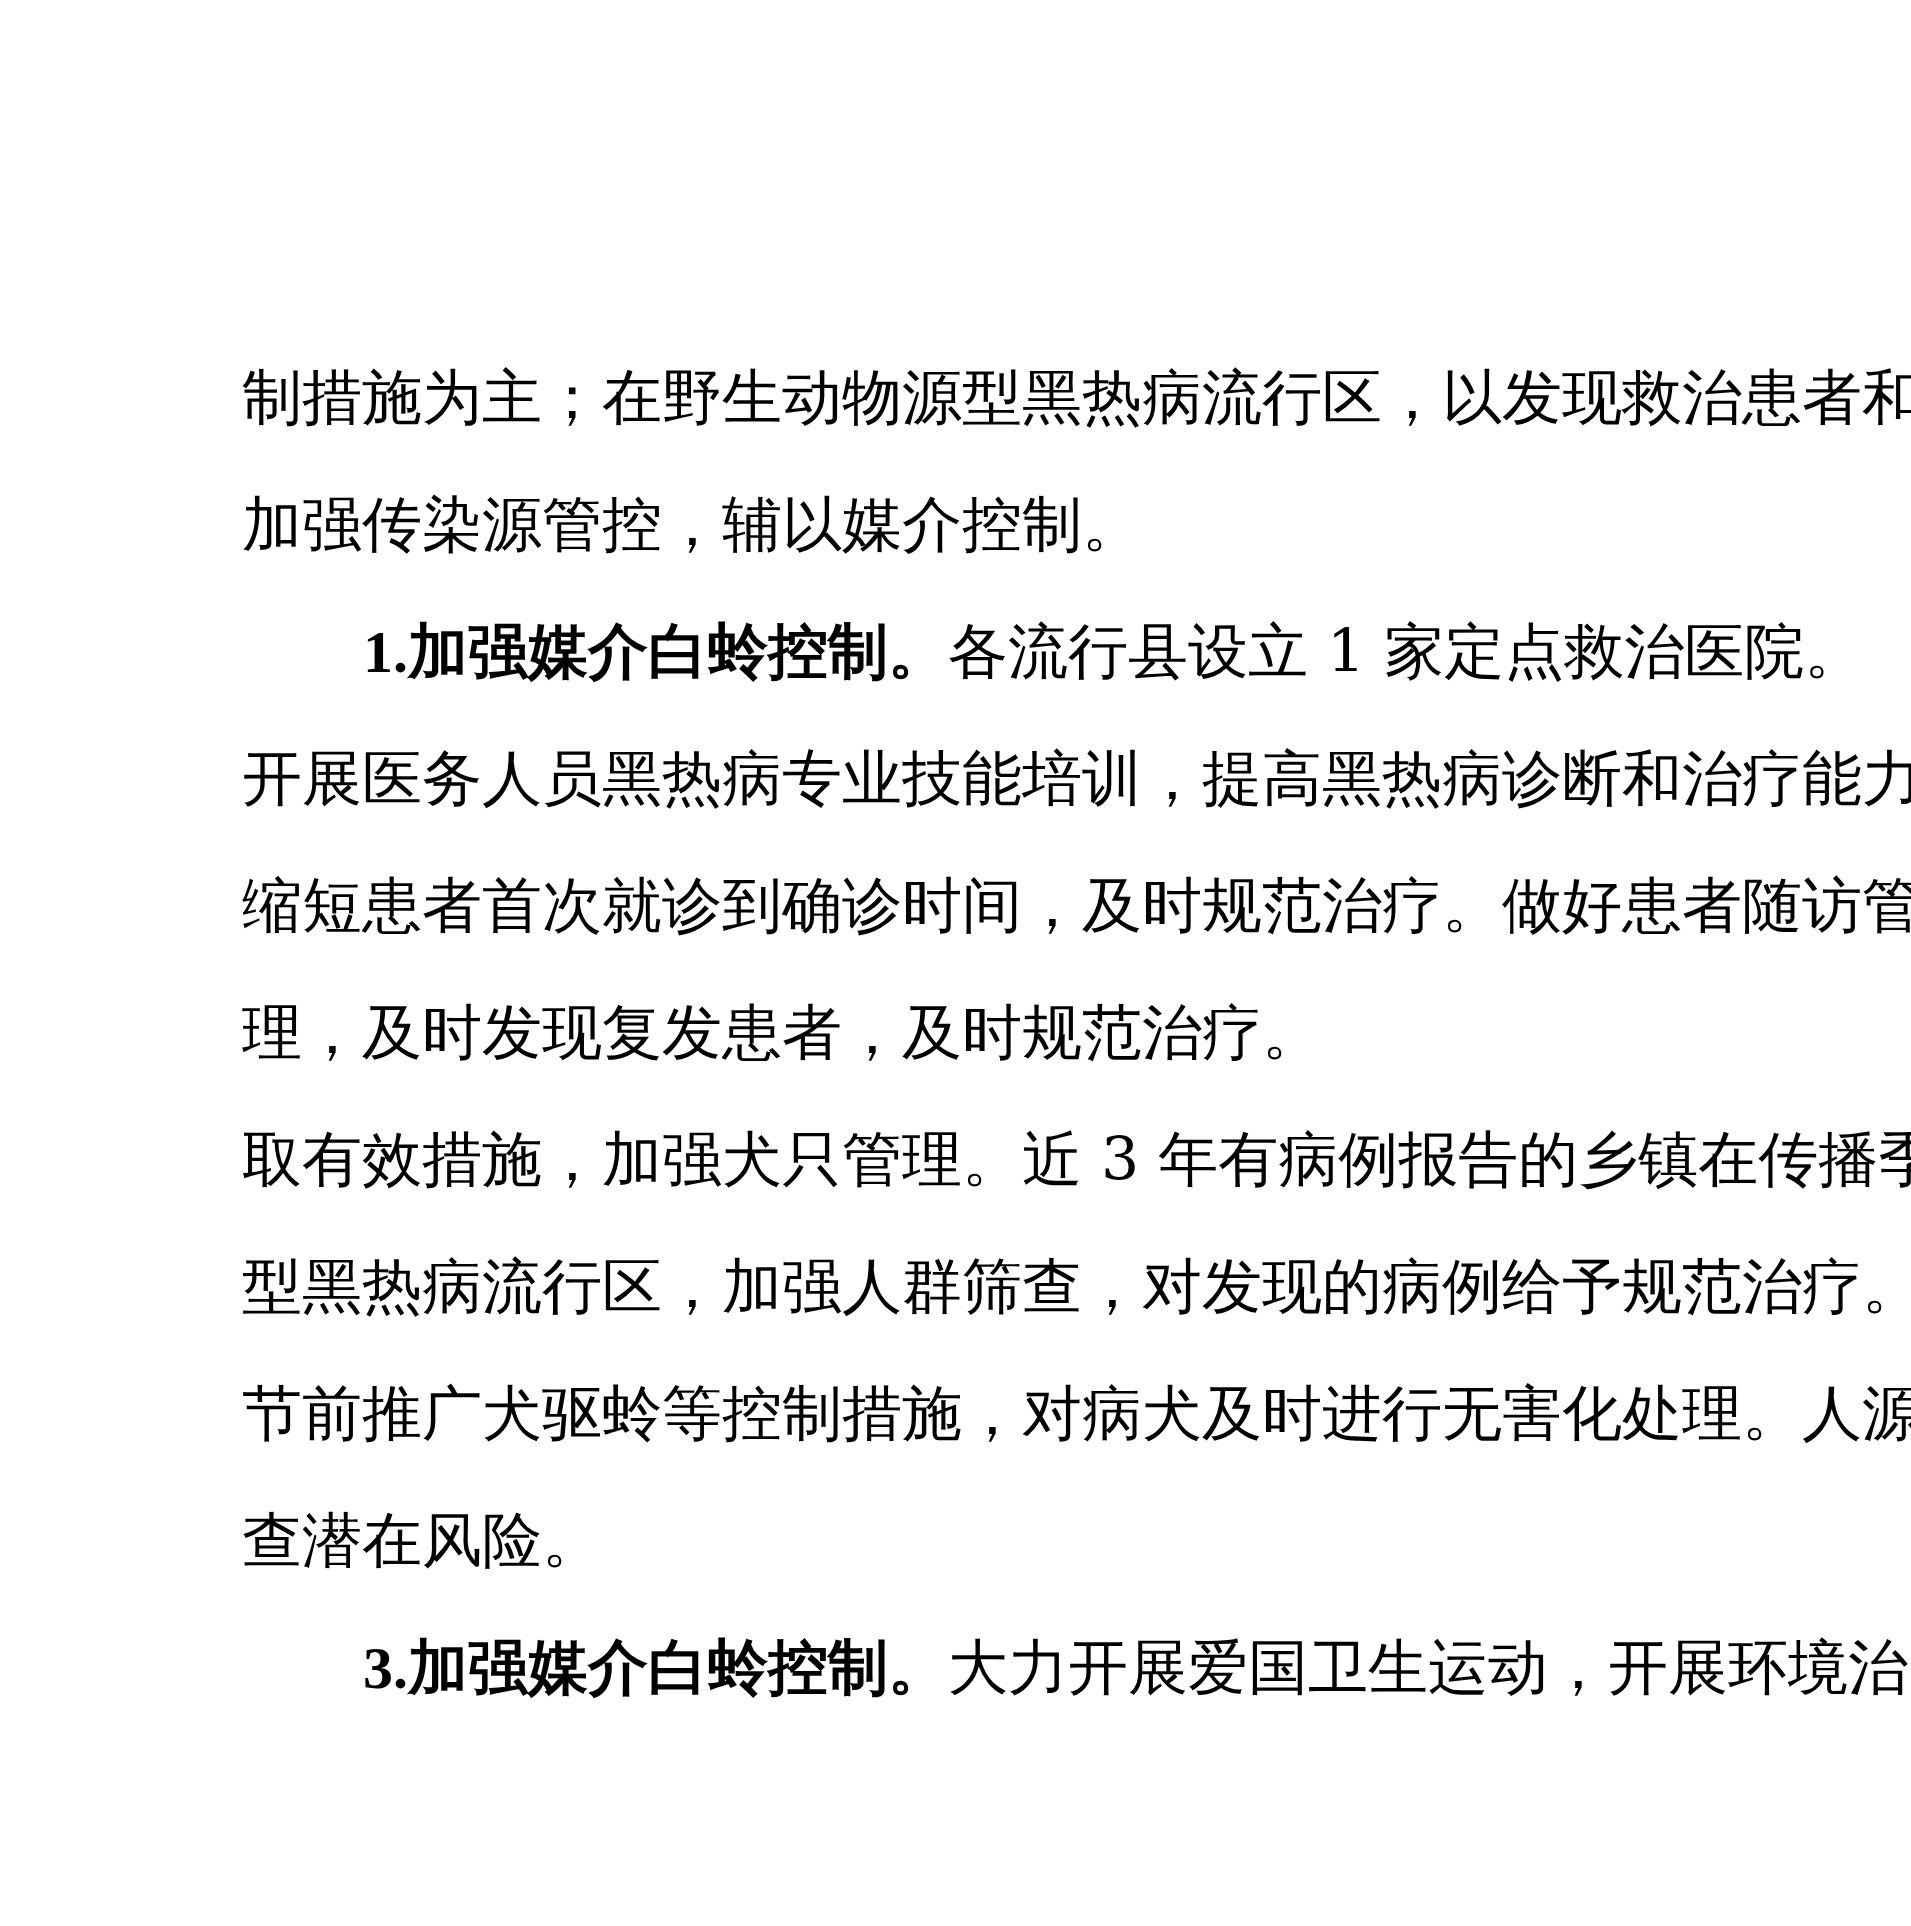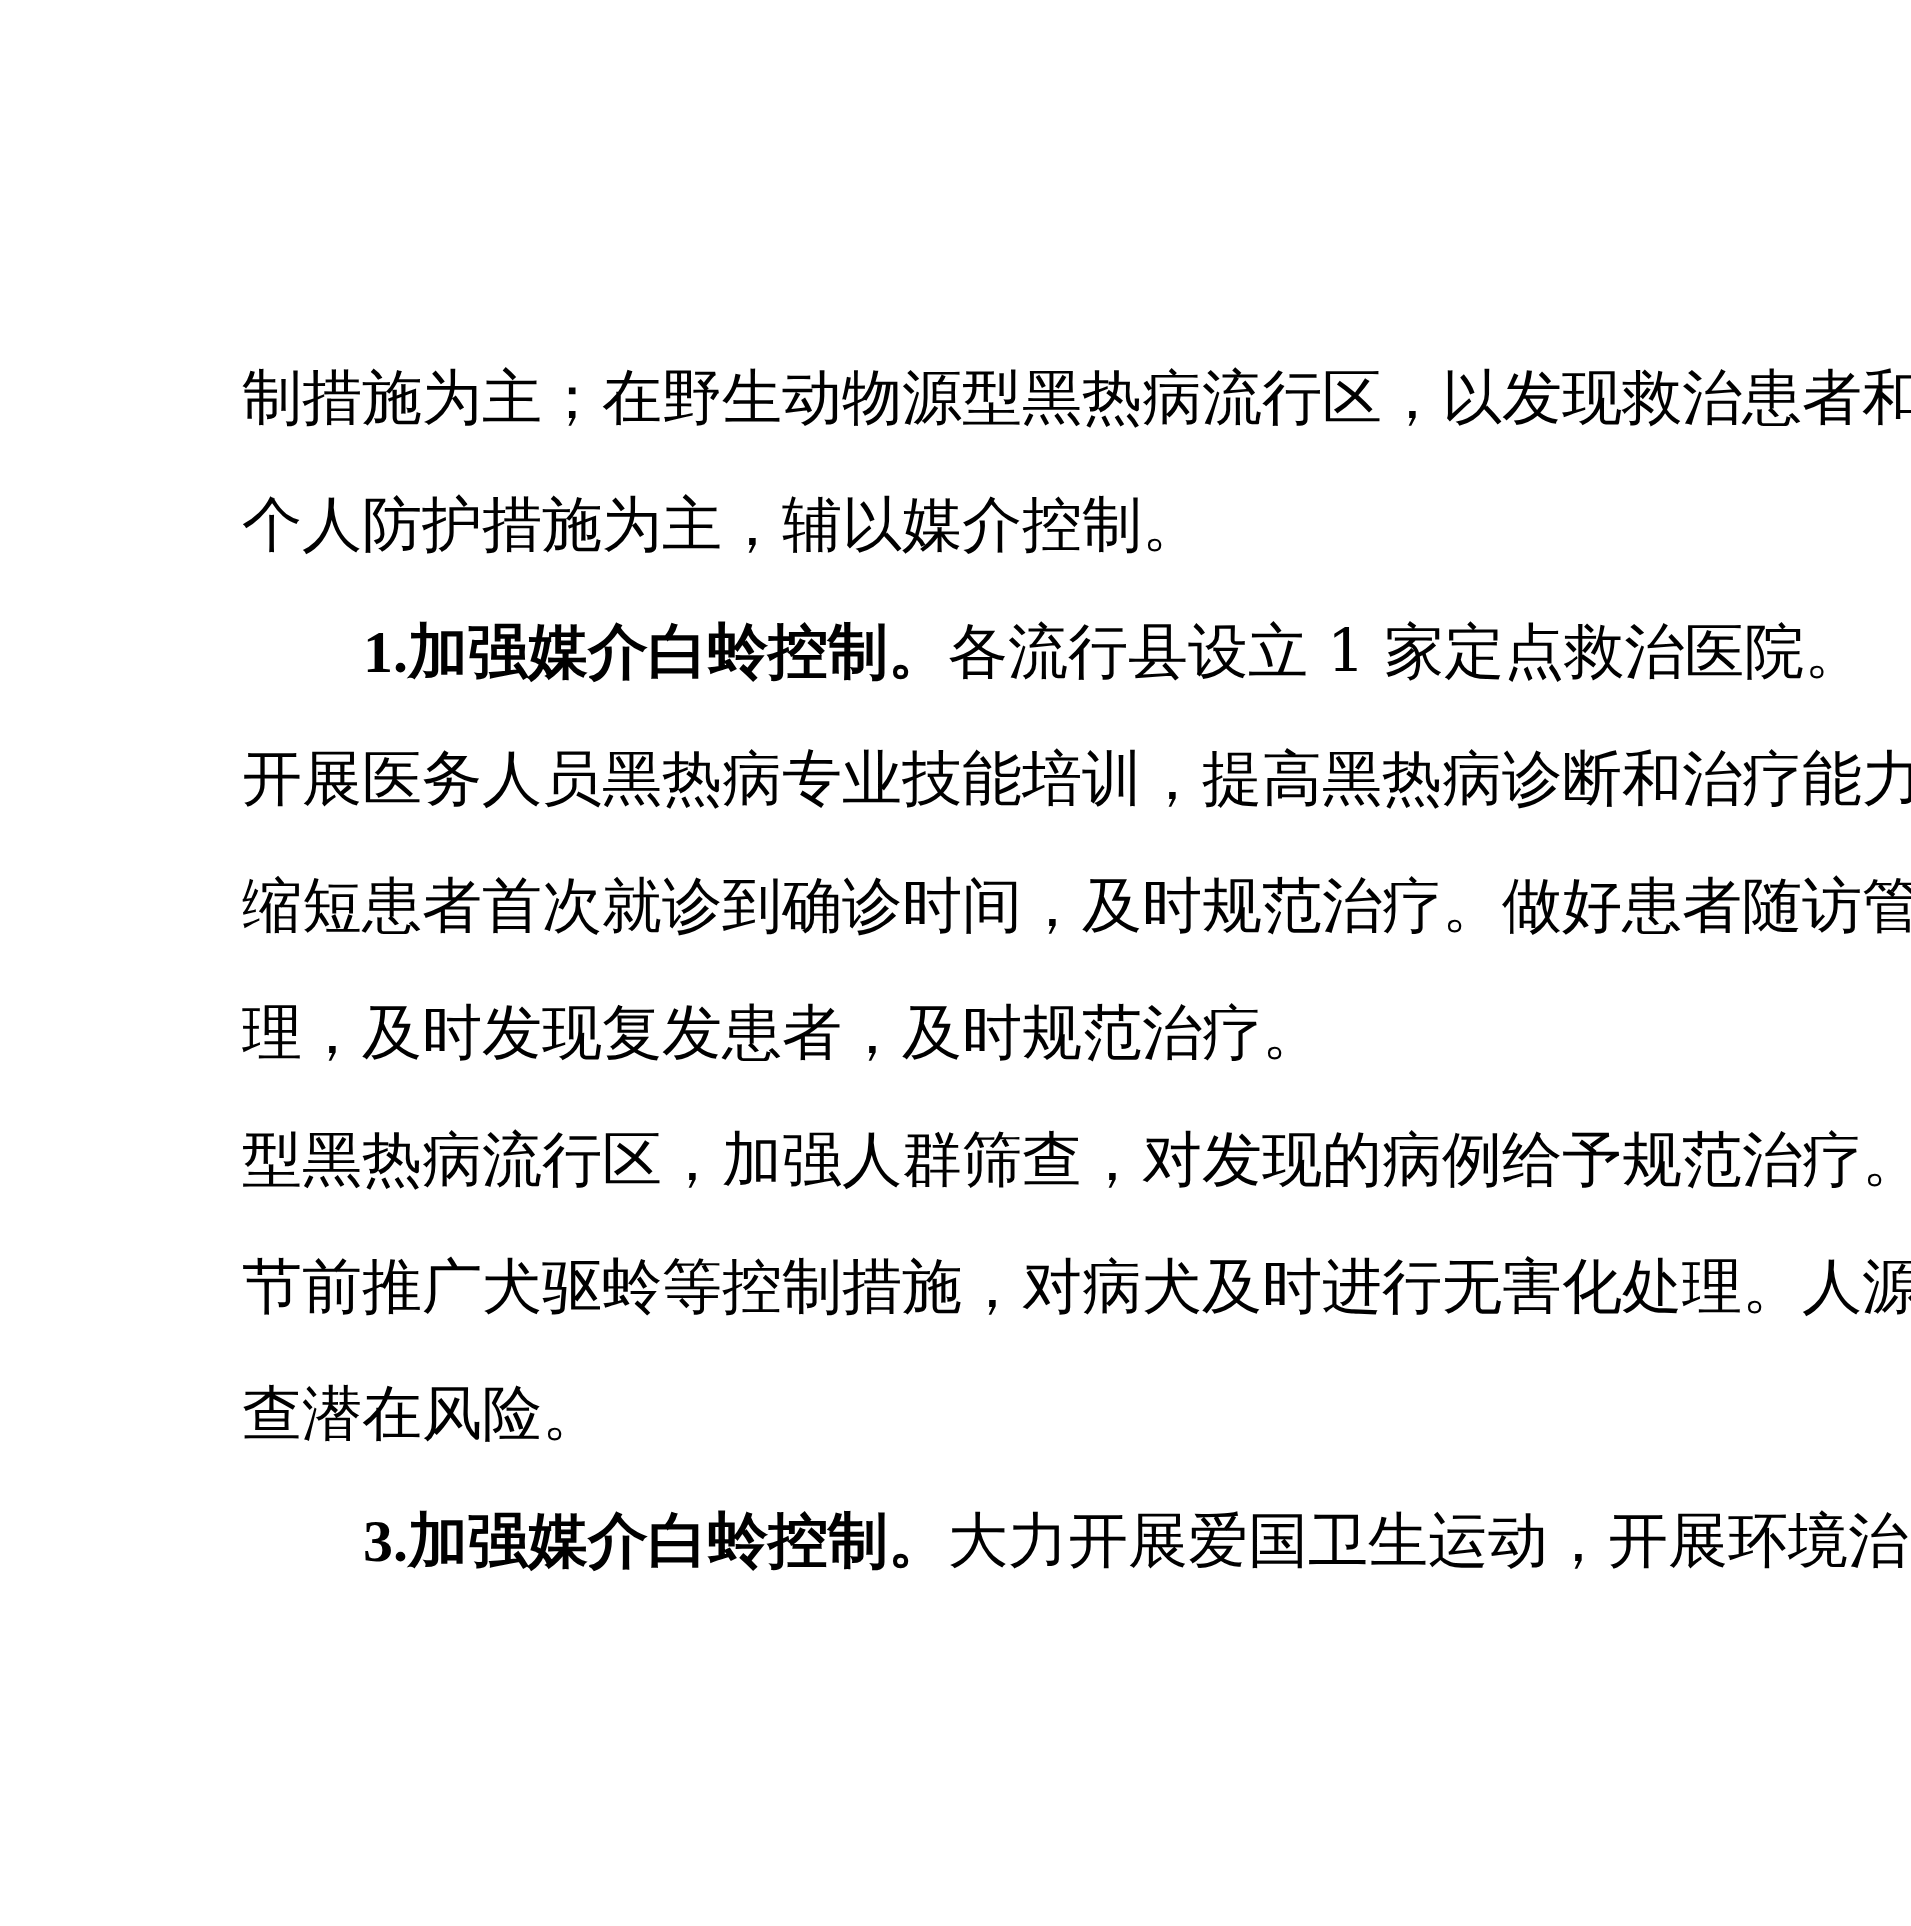--- a/index.html
+++ b/index.html
@@ -53,27 +53,28 @@
       font-weight: bold;
     }
   </style>
 </head>
 <body>
 
 <div class="page">
   <div class="body-text">
 
     <div class="line"><span>制措施为主；在野生动物源型黑热病流行区，以发现救治患者和</span></div>
-    <div class="line last"><span>个人防护措施为主，辅以媒介控制。</span></div>
+    <div class="line last"><span>加强传染源管控，辅以媒介控制。</span></div>
 
     <div class="line indent"><span class="num-bold">1.</span><span class="heading">加强媒介白蛉控制。</span><span>各流行县设立 1 家定点救治医院。</span></div>
     <div class="line"><span>开展医务人员黑热病专业技能培训，提高黑热病诊断和治疗能力，</span></div>
     <div class="line"><span>缩短患者首次就诊到确诊时间，及时规范治疗。做好患者随访管</span></div>
     <div class="line last"><span>理，及时发现复发患者，及时规范治疗。</span></div>
 
+    <div class="line"><span>取有效措施，加强犬只管理。近 3 年有病例报告的乡镇在传播季</span></div>
     <div class="line"><span>型黑热病流行区，加强人群筛查，对发现的病例给予规范治疗。</span></div>
     <div class="line"><span>节前推广犬驱蛉等控制措施，对病犬及时进行无害化处理。人源</span></div>
     <div class="line last"><span>查潜在风险。</span></div>
 
     <div class="line indent"><span class="num-bold">3.</span><span class="heading">加强媒介白蛉控制。</span><span>大力开展爱国卫生运动，开展环境治</span></div>
 
   </div>
 
 </div>
 

